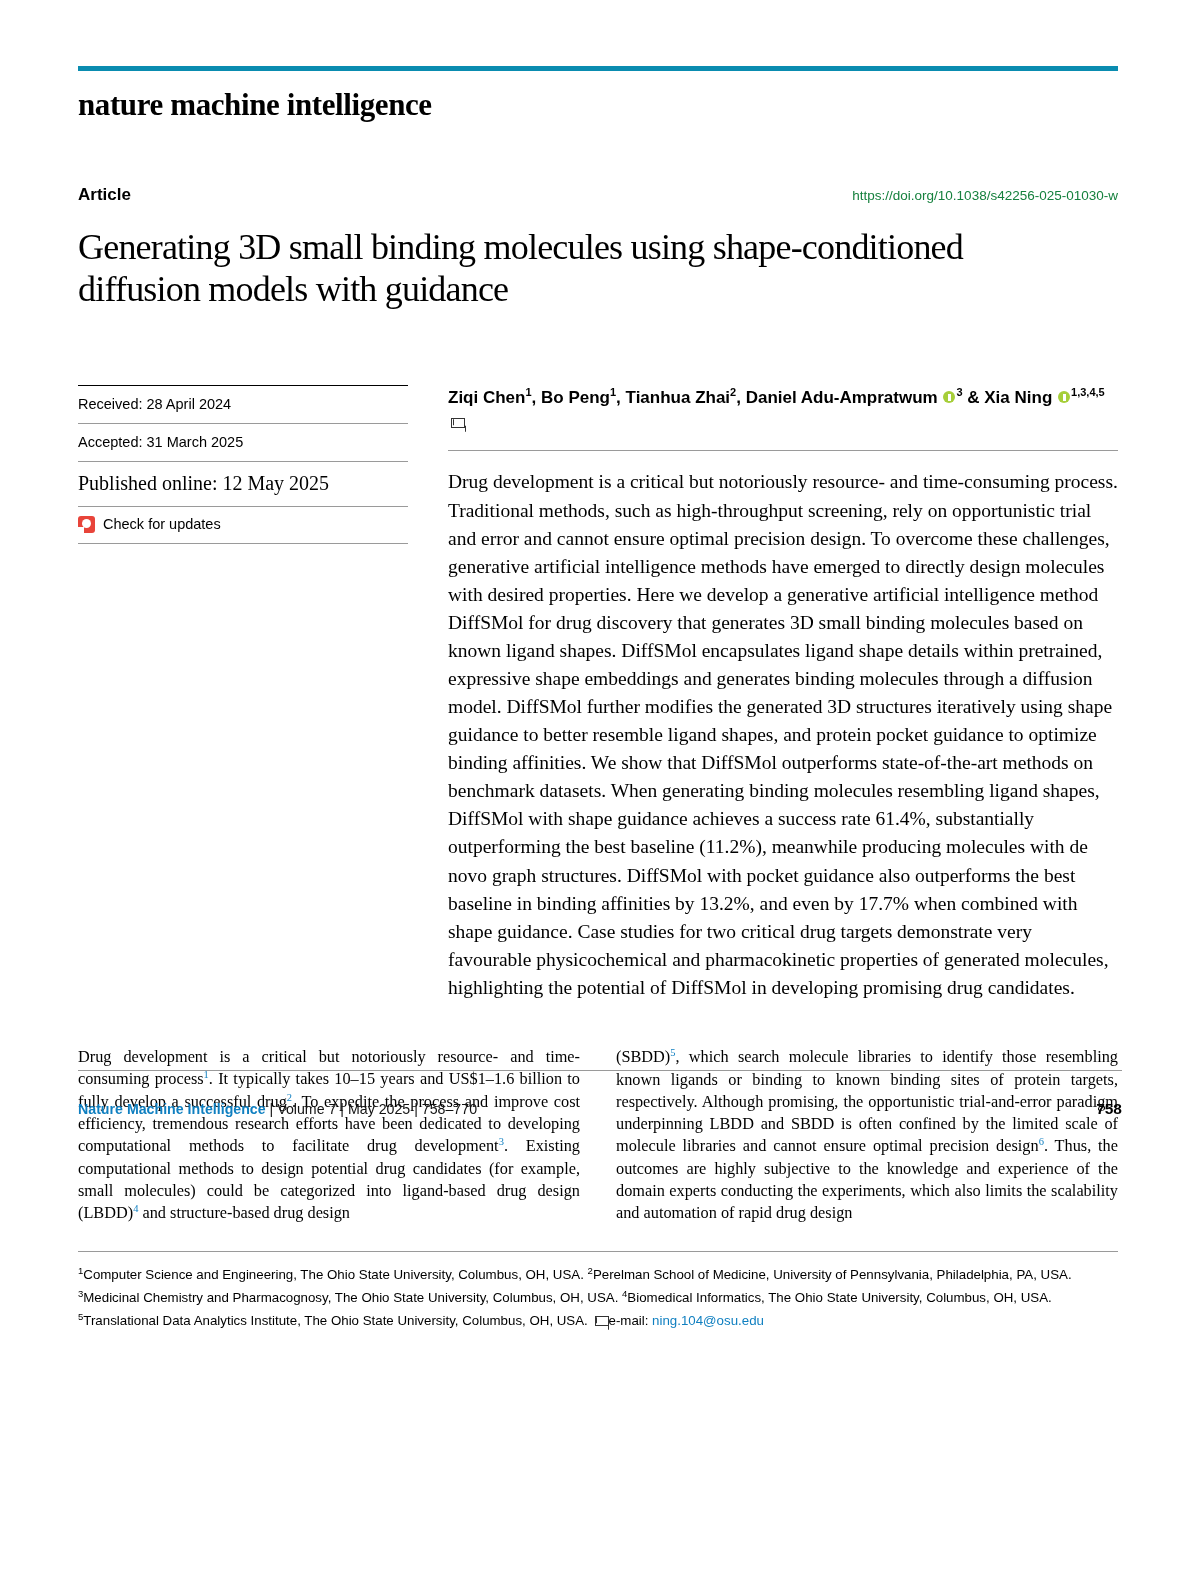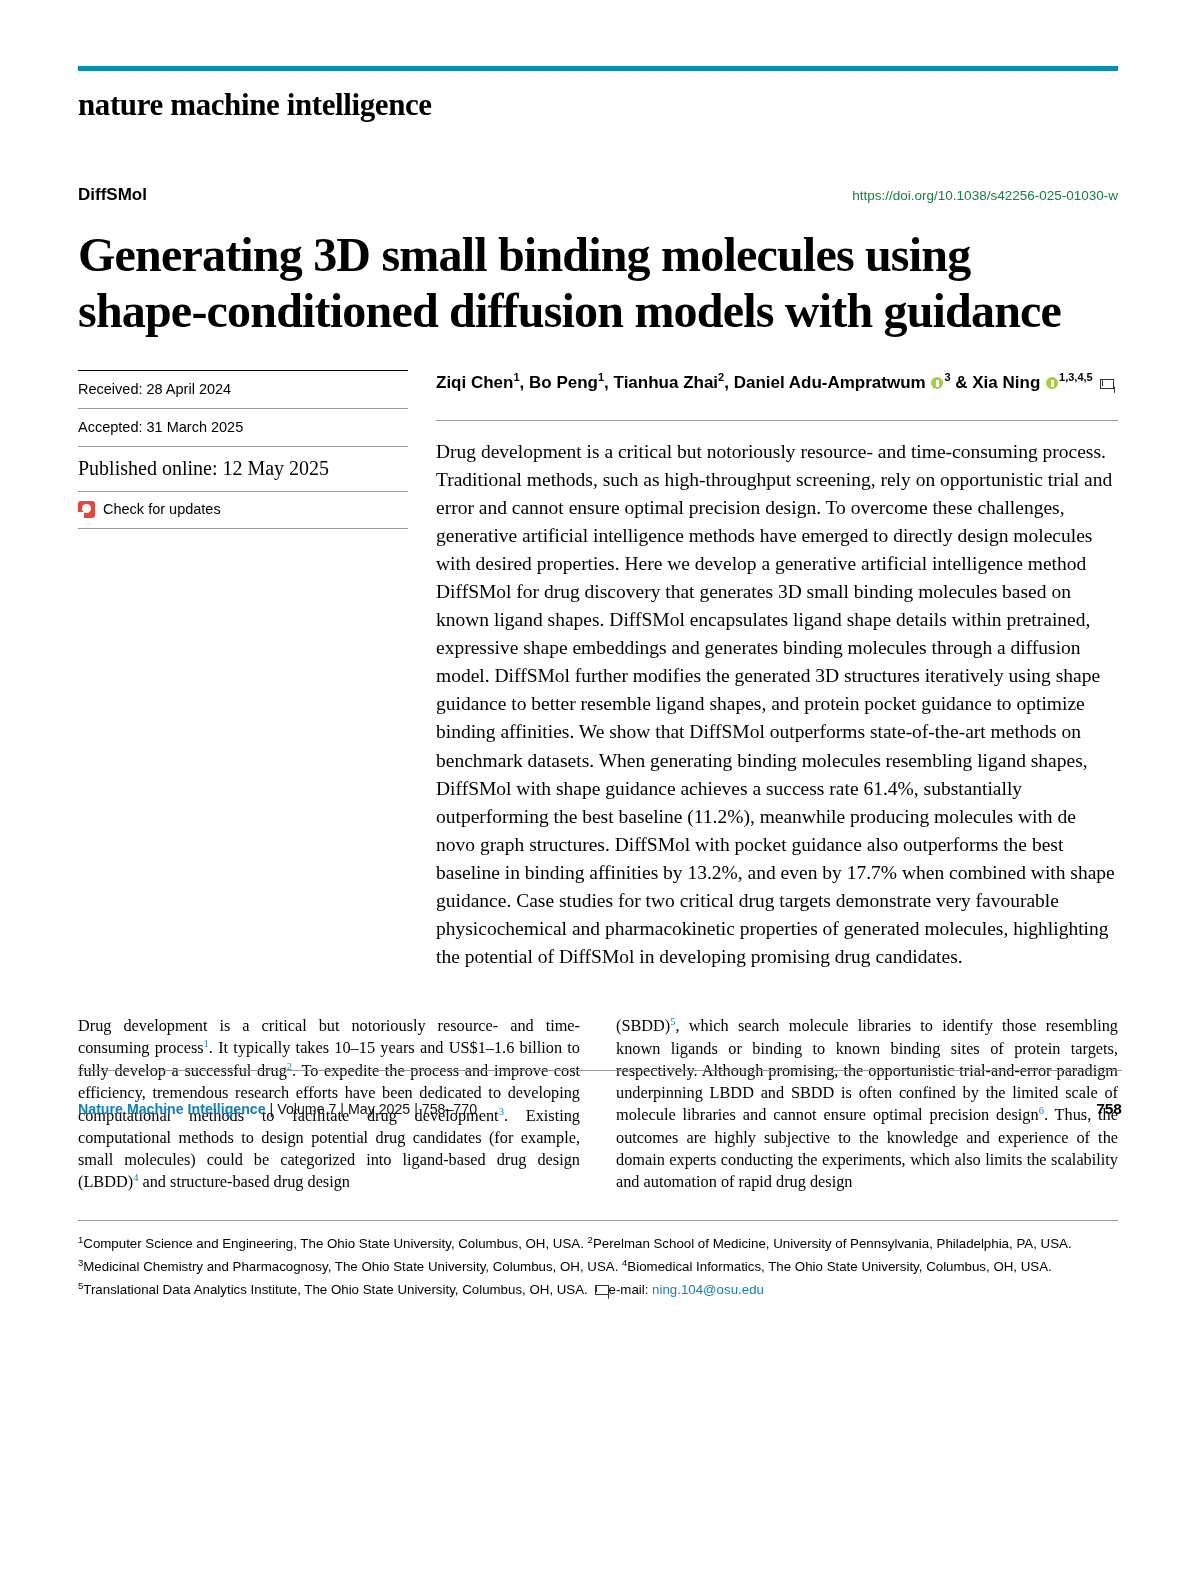--- a/index.html
+++ b/index.html
@@ -57,33 +57,33 @@
   .doi {
     font-family: "Liberation Sans", sans-serif;
     font-size: 13.5px;
     color: #15803d;
     text-decoration: none;
   }
 
   
   h1.paper-title {
     font-family: "Liberation Serif", serif;
-    font-size: 48px;
+    font-size: 36px;
     line-height: 1.16;
-    font-weight: 700;
+    font-weight: 400;
     letter-spacing: -0.8px;
     margin: 22px 0 0 0;
     max-width: 1010px;
   }
 
   
   .meta-abstract {
-    margin-top: 32px;
-    display: flex;
-    gap: 28px;
+    margin-top: 74px;
+    display: flex;
+    gap: 40px;
   }
   .meta-col {
     width: 330px;
     flex: 0 0 330px;
   }
   .abstract-col {
     flex: 1;
   }
   .meta-line {
     font-family: "Liberation Sans", sans-serif;
@@ -128,21 +128,21 @@
     width: 6px; height: 6px;
     background: #ffffff;
   }
 
   
   .authors {
     font-family: "Liberation Sans", sans-serif;
     font-weight: 700;
     font-size: 17px;
     line-height: 1.45;
-    padding-bottom: 24px;
+    padding-bottom: 16px;
     border-bottom: 1px solid #9a9a9a;
   }
   .authors sup { font-size: 11px; font-weight: 700; }
   .orcid {
     display: inline-block;
     width: 12px; height: 12px;
     border-radius: 50%;
     background: #a6ce39;
     position: relative;
     top: 1px;
@@ -232,21 +232,21 @@
 </head>
 <body>
 
 <div class="page">
   <div class="content">
 
     <div class="top-rule"></div>
     <div class="journal-title">nature machine intelligence</div>
 
     <div class="article-row">
-      <div class="article-label">DiffSMol</div>
+      <div class="article-label">Article</div>
       <a class="doi" href="#">https://doi.org/10.1038/s42256-025-01030-w</a>
     </div>
 
     <h1 class="paper-title">Generating 3D small binding molecules using shape-conditioned diffusion models with guidance</h1>
 
     <div class="meta-abstract">
 
       <div class="meta-col">
         <div class="meta-line">Received: 28 April 2024</div>
         <div class="meta-line">Accepted: 31 March 2025</div>

